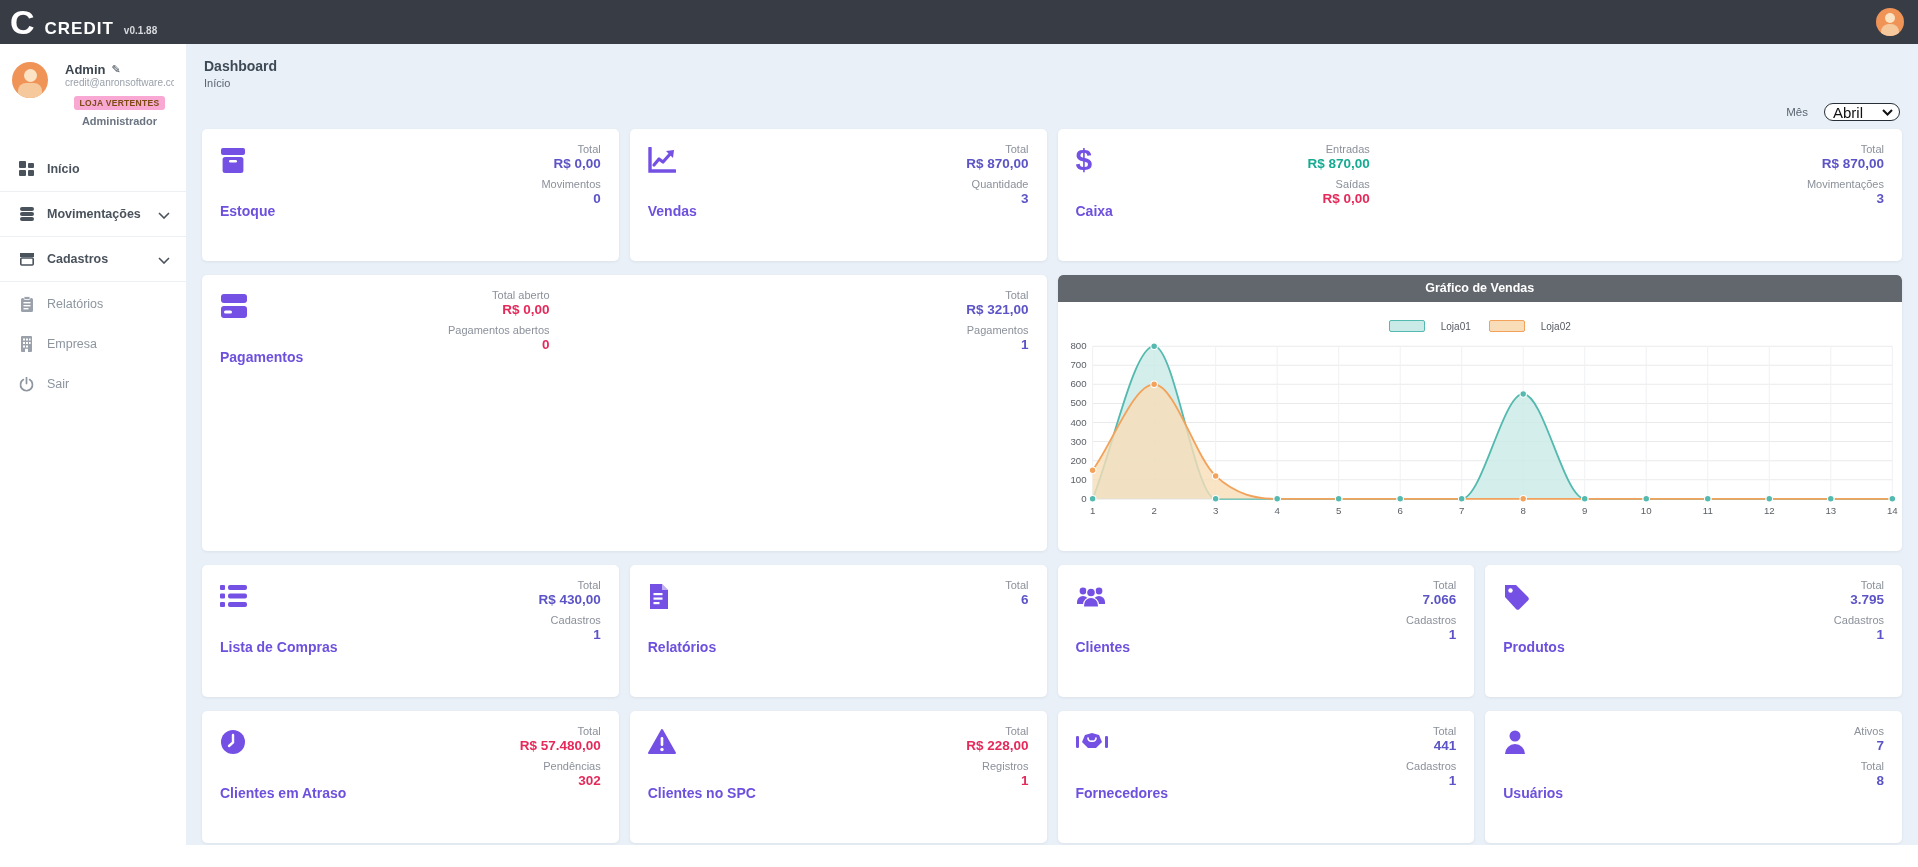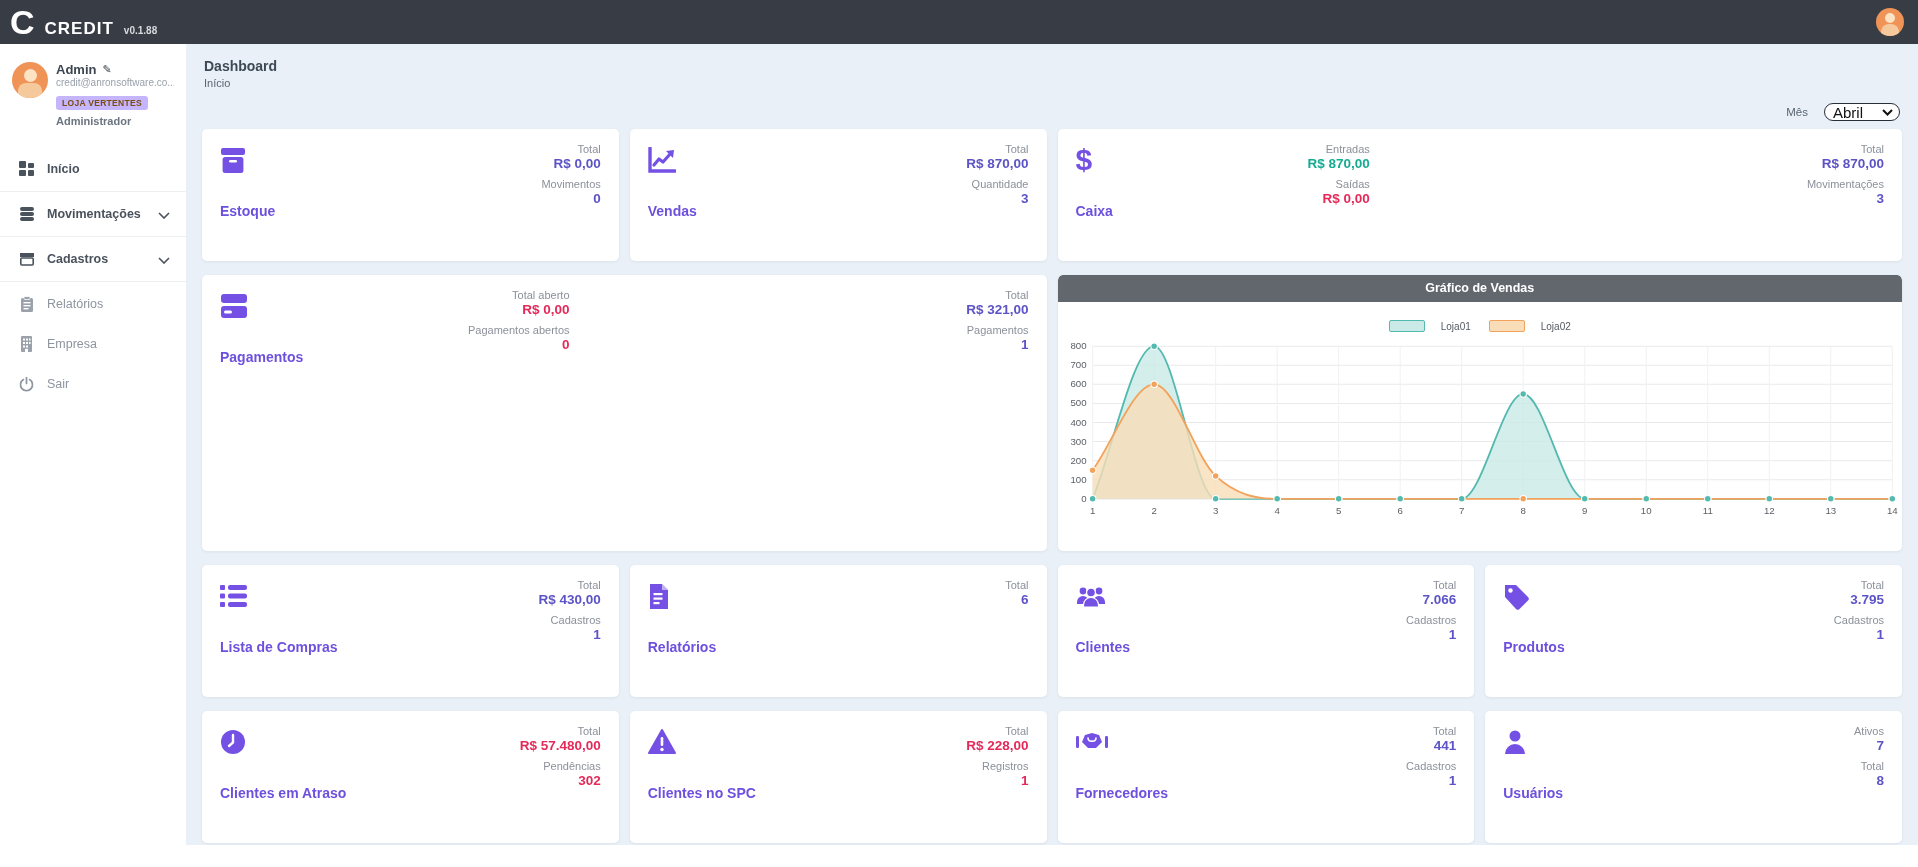--- a/index.html
+++ b/index.html
@@ -15,30 +15,30 @@
   .person-glyph { position:absolute; left:50%; transform:translateX(-50%); }
   .person-glyph .head { width:10px; height:10px; border-radius:50%; background:#fbe3c4; margin:5px auto 1px; }
   .person-glyph .body { width:18px; height:12px; border-radius:8px 8px 0 0; background:#f6c99c; }
 
   
   .layout { display:flex; height:823px; }
   .sidebar { width:186px; background:#fff; flex:0 0 186px; padding-top:14px; }
   .main { flex:1; background:#e9f0f7; height:801px; padding:8px 16px 0 16px; overflow:hidden; }
 
   
-  .profile { display:flex; padding:4px 12px 0 12px; gap:8px; }
+  .profile { display:flex; padding:4px 12px 0 12px; gap:17px;text-align:center; }
   .sb-avatar { width:36px; height:36px; border-radius:50%; background:#ef9357; overflow:hidden; position:relative; flex:0 0 36px; }
   .sb-avatar .head { width:13px; height:13px; margin:7px auto 1px; }
   .sb-avatar .body { width:24px; height:16px; }
   .profile-col { min-width:0; }
   .profile-name-row { display:flex; align-items:center; gap:6px; }
   .profile-name { font-size:13px; font-weight:700; color:#3d4650; }
   .edit-pencil { font-size:11px; color:#3d4650; cursor:pointer; }
   .profile-email { font-size:10px; color:#9aa1ab; white-space:nowrap; overflow:hidden; max-width:118px; }
-  .profile-badge { display:inline-block; margin-top:8px; background:#c4b5fd; color:#7b4b11; font-size:8.5px; font-weight:700; padding:2px 6px; border-radius:3px; letter-spacing:.3px; }
+  .profile-badge { display:inline-block; margin-top:8px; background:#f9a8d4; color:#7b4b11; font-size:8.5px; font-weight:700; padding:2px 6px; border-radius:3px; letter-spacing:.3px; }
   .profile-role { margin-top:5px; font-size:11px; color:#6b7480; font-weight:600; }
 
   
   .nav { margin-top:22px; }
   .nav-item { display:flex; align-items:center; gap:12px; height:40px; padding:0 16px 0 18px; cursor:pointer; position:relative; }
   .nav-item .nv-ico { width:17px; display:flex; justify-content:center; }
   .nav-label { font-size:12.5px; font-weight:600; color:#4a525c; }
   .nav-item.dim .nav-label { color:#8d959f; font-weight:400; }
   .nav-chevron { margin-left:auto; }
   .nav-divider { height:1px; background:#edf0f3; margin:2px 0; }
@@ -296,21 +296,21 @@
 
       <div class="card span2">
         <div class="card-icon">
           <svg width="28" height="26" viewBox="0 0 28 26">
               <rect x="1" y="1" width="26" height="9" rx="3" fill="#7450e4"></rect>
               <rect x="1" y="13" width="26" height="12" rx="3" fill="#7450e4"></rect>
               <rect x="4" y="17.5" width="8" height="3" rx="1.5" fill="#fff"></rect>
             </svg>
         </div>
         <span class="card-title">Pagamentos</span>
-        <div class="stats" style="left:266px; right:18px; justify-content:space-between;">
+        <div class="stats" style="left:246px; right:18px; justify-content:space-between;">
           <div class="stat-col">
             <div class="stat">
                 <div class="stat-label">Total aberto</div>
                 <div class="stat-value v-red">R$ 0,00</div>
               </div>
             <div class="stat">
                 <div class="stat-label">Pagamentos abertos</div>
                 <div class="stat-value v-red">0</div>
               </div>
           </div>

